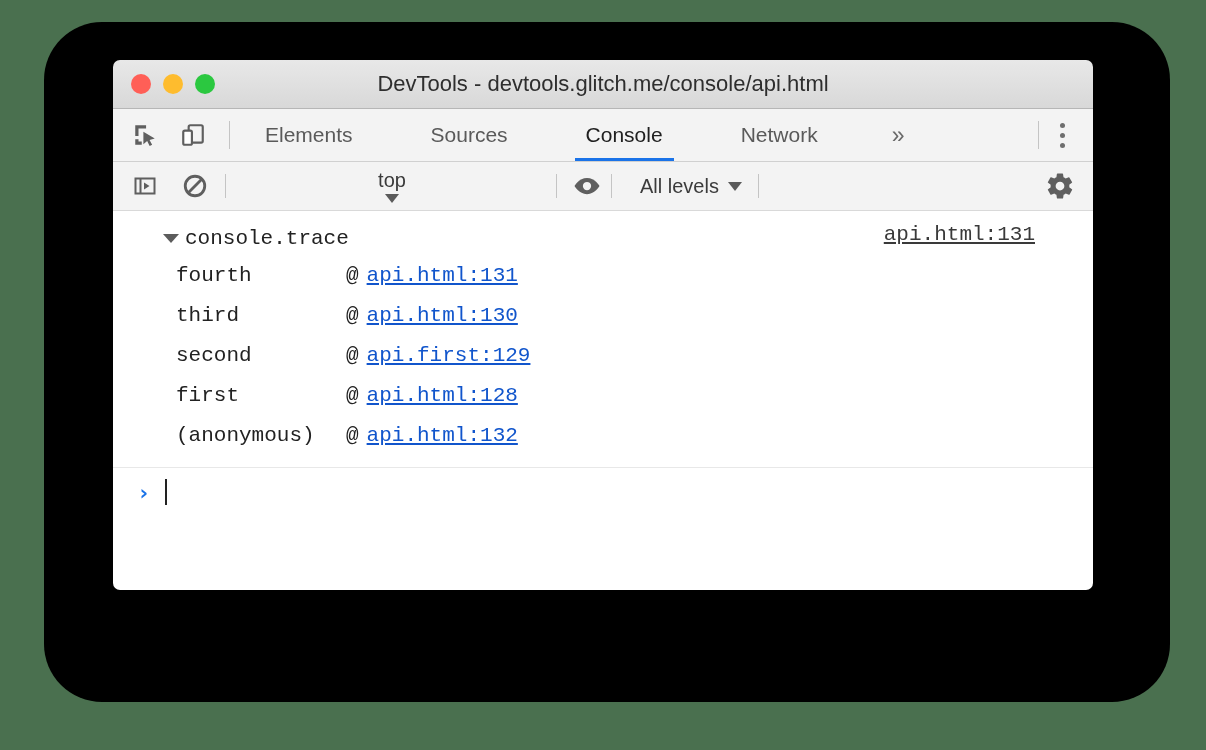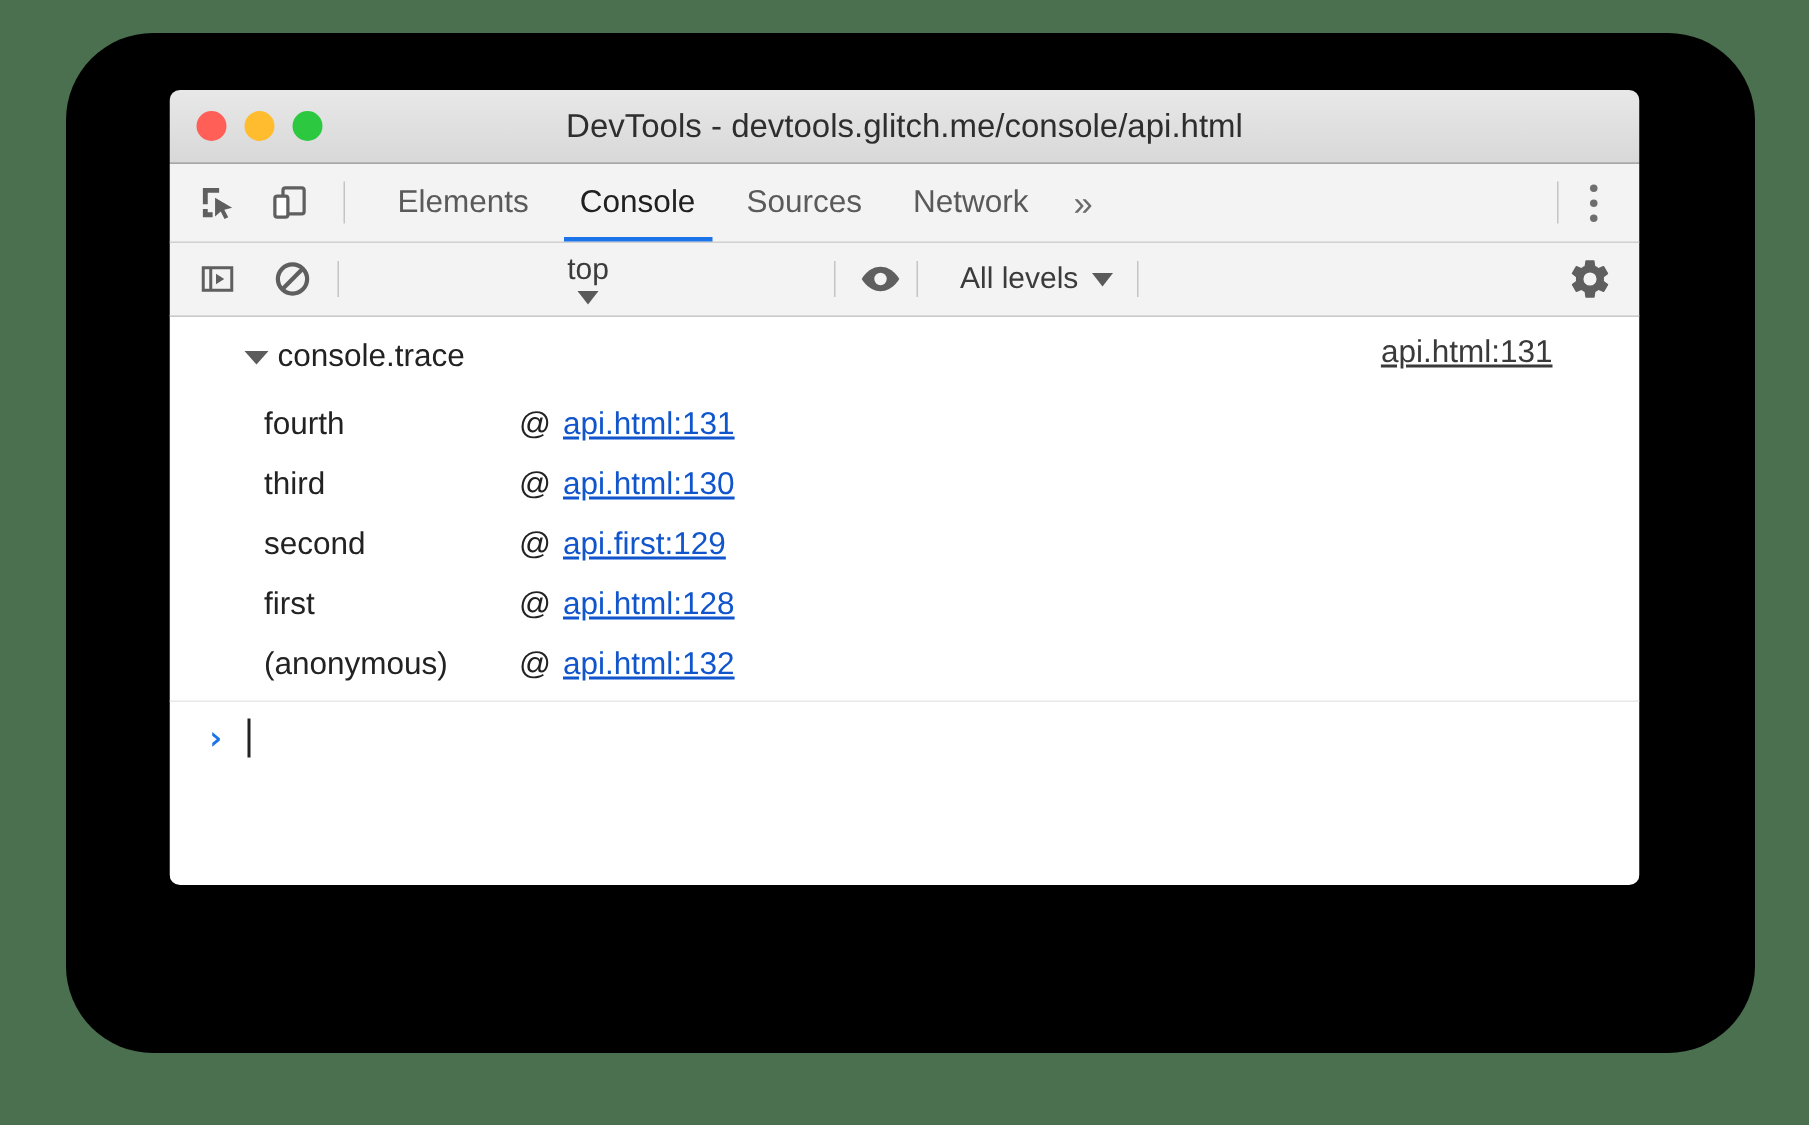--- a/index.html
+++ b/index.html
@@ -100,20 +100,21 @@
   .vsep {
     width: 1px;
     background: #c4c4c4;
     margin: 12px 6px;
     align-self: stretch;
   }
   #tabs {
     display: flex;
     align-items: stretch;
     margin-left: 12px;
+    gap: 44px;
   }
   .tab {
     display: flex;
     align-items: center;
     padding: 0 17px;
     font-size: 21px;
     color: #5a5a5a;
     position: relative;
     white-space: nowrap;
   }
@@ -226,21 +227,21 @@
     display: flex;
     flex-direction: column;
     min-height: 0;
   }
   #trace-group {
     padding: 10px 0 12px 0;
     border-bottom: 1px solid #e8e8e8;
     position: relative;
   }
   .mono {
-    font-family: Liberation Sans, sans-serif;
+    font-family: Liberation Mono, monospace;
   }
   #trace-header {
     display: flex;
     align-items: center;
     padding-left: 48px;
     height: 34px;
     font-size: 21px;
     color: #222222;
     position: relative;
   }
@@ -259,21 +260,21 @@
   #trace-origin {
     position: absolute;
     right: 58px;
     top: 12px;
     font-size: 21px;
     color: #3a3a3a;
     text-decoration: underline;
   }
   .frame {
     display: flex;
-    align-items: flex-end;
+    align-items: center;
     height: 40px;
     padding-left: 63px;
     font-size: 21px;
     color: #222222;
     white-space: pre;
   }
   .frame .fn {
     display: inline-block;
     min-width: 170px;
   }
@@ -337,22 +338,22 @@
         <svg width="26" height="26" viewBox="0 0 24 24">
           <rect x="8" y="3" width="13" height="16" rx="1.5" fill="none" stroke="#5f5f5f" stroke-width="2"></rect>
           <rect x="3" y="8" width="8" height="13" rx="1.5" fill="#ffffff" stroke="#5f5f5f" stroke-width="2"></rect>
         </svg>
       </span>
       <span class="vsep"></span>
     </div>
 
     <div id="tabs">
       <div class="tab">Elements</div>
+      <div class="tab">Sources</div>
       <div class="tab active">Console</div>
-      <div class="tab">Sources</div>
       <div class="tab">Network</div>
       <div class="tab more">»</div>
     </div>
 
     <div id="tabbar-right">
       <span class="vsep"></span>
       <span id="kebab">
         <i></i>
           <i></i>
           <i></i>

